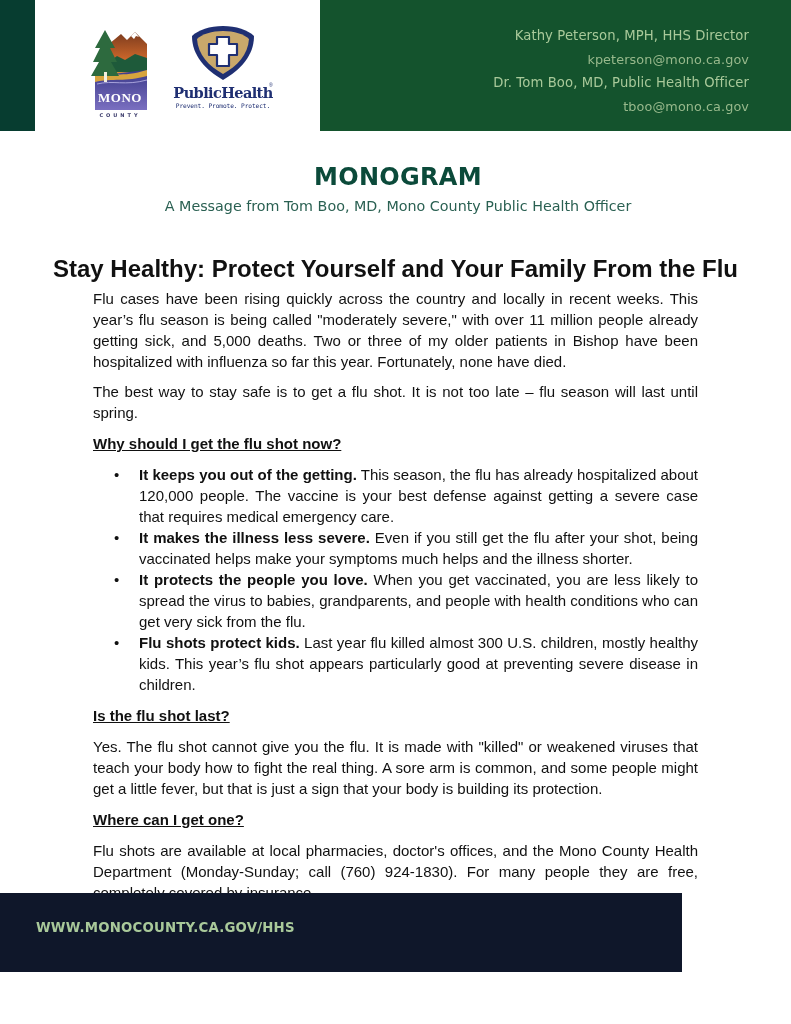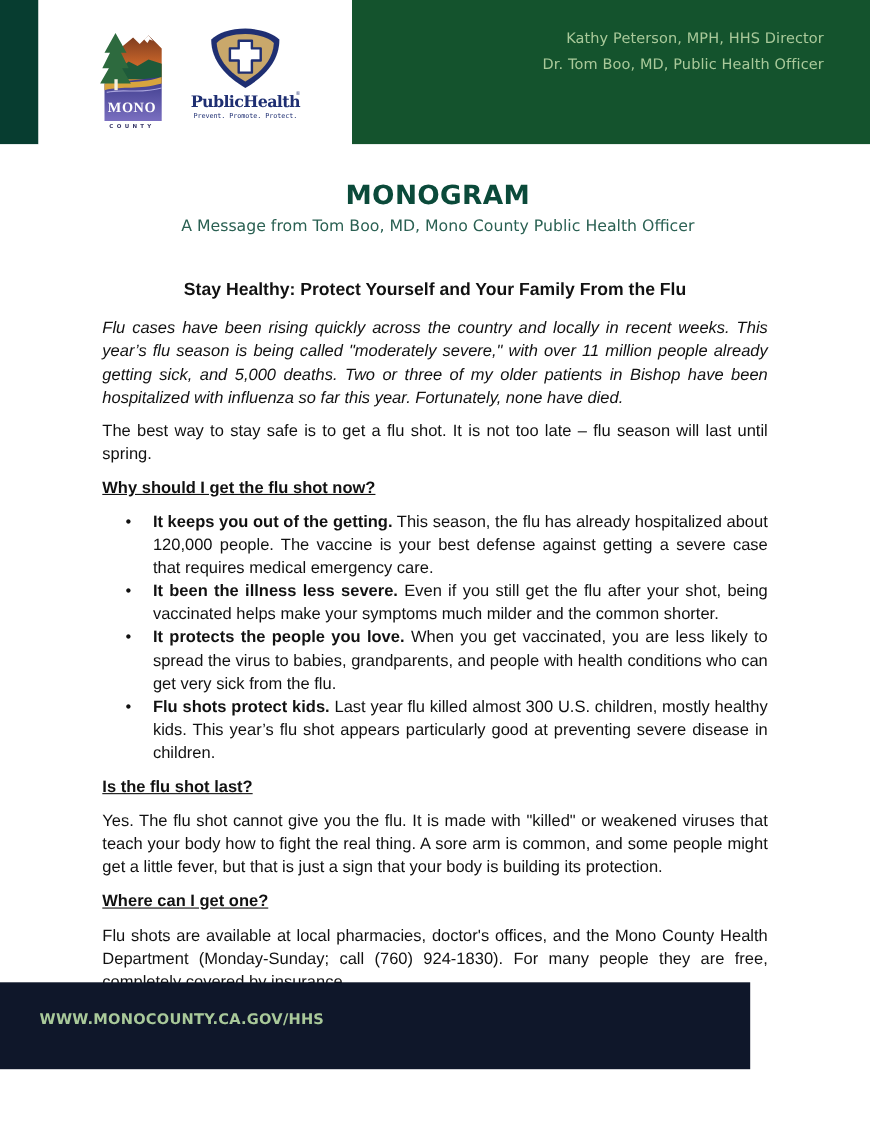--- a/index.html
+++ b/index.html
@@ -21,30 +21,30 @@
   .ph-logo { position: absolute; left: 133px; top: 22px; width: 110px; height: 92px; }
   .ph-title { position: absolute; left: 0; top: 62px; width: 110px; text-align: center; font-family: "DejaVu Serif", serif; font-weight: bold; font-size: 14.5px; color: #1f2f72; letter-spacing: -0.6px; white-space: nowrap; }
   .ph-reg { position: absolute; left: 101px; top: 60px; font-size: 5px; color: #1f2f72; }
   .ph-tag { position: absolute; left: 0; top: 80px; width: 110px; text-align: center; font-family: "DejaVu Sans Mono", monospace; font-size: 6.2px; color: #1f2f72; white-space: nowrap; letter-spacing: -0.1px; }
   .mono-word { position: absolute; left: 0; top: 64px; width: 58px; text-align: center; font-family: Liberation Serif, serif; font-size: 13px; font-weight: bold; color: #ffffff; letter-spacing: 0.5px; }
   .mono-county { position: absolute; left: 0; top: 86px; width: 58px; text-align: center; font-family: "DejaVu Sans", sans-serif; font-size: 5px; font-weight: bold; color: #3a3a6a; letter-spacing: 3px; }
 
   
   .masthead { position: absolute; left: 0; top: 163px; width: 796px; text-align: center; font-family: "DejaVu Sans", sans-serif; font-weight: bold; font-size: 24px; color: #0b4a3a; letter-spacing: 0.3px; }
   .subtitle { position: absolute; left: 0; top: 198px; width: 796px; text-align: center; font-family: "DejaVu Sans", sans-serif; font-size: 14.3px; color: #2a6052; }
-  .article-title { position: absolute; left: 0; top: 255px; width: 791px; text-align: center; font-weight: bold; font-size: 16px; color: #111; }
+  .article-title { position: absolute; left: 0; top: 255px; width: 791px; text-align: center; font-weight: bold; font-size: 24px; color: #111; }
 
   .content { position: absolute; left: 93px; top: 288px; width: 605px; font-size: 15px; line-height: 21px; }
   .content p { margin: 0 0 10px 0; text-align: justify; }
   .content h3 { margin: 0 0 10px 0; font-size: 15px; font-weight: bold; text-decoration: underline; line-height: 21px; }
   .content ul { margin: 0 0 10px 0; padding: 0 0 0 46px; list-style: none; }
   .content li { position: relative; text-align: justify; }
   .content li .bullet { position: absolute; left: -25px; top: 0; font-size: 15px; }
   .content li b { font-weight: bold; }
-  #p1 { margin-bottom: 9px; font-style: italic; }
+  #p1 { margin-bottom: 9px; }
 
   .footer { position: absolute; left: 0; top: 893px; width: 682px; height: 79px; background: #0f172a; }
   .footer-url { position: absolute; left: 36px; top: 27px; font-family: "DejaVu Sans", sans-serif; font-weight: bold; font-size: 13.3px; color: #a9c99a; letter-spacing: 0.2px; }
 </style>
 </head>
 <body>
 
 <div class="hdr-left"></div>
 <div class="hdr-logos">
   <div class="mono-logo">
@@ -79,40 +79,42 @@
       <path d="M49 15 L61 15 L61 22 L69 22 L69 33 L61 33 L61 44 L49 44 L49 33 L41 33 L41 22 L49 22 Z" fill="#ffffff" stroke="#1f2f72" stroke-width="2.2" stroke-linejoin="round"></path>
     </svg>
     <div class="ph-title">PublicHealth</div>
     <div class="ph-reg">®</div>
     <div class="ph-tag">Prevent. Promote. Protect.</div>
   </div>
 </div>
 <div class="hdr-right">
   <div class="contacts">
     <div>Kathy Peterson, MPH, HHS Director</div>
+    <div class="email">kpeterson@mono.ca.gov</div>
     <div>Dr. Tom Boo, MD, Public Health Officer</div>
+    <div class="email">tboo@mono.ca.gov</div>
   </div>
 </div>
 
 <div class="masthead">MONOGRAM</div>
 <div class="subtitle">A Message from Tom Boo, MD, Mono County Public Health Officer</div>
 
 <div class="article-title">Stay Healthy: Protect Yourself and Your Family From the Flu</div>
 
 <div class="content">
   <p id="p1">Flu cases have been rising quickly across the country and locally in recent weeks. This year’s flu season is being called "moderately severe," with over 11 million people already getting sick, and 5,000 deaths. Two or three of my older patients in Bishop have been hospitalized with influenza so far this year. Fortunately, none have died.</p>
   <p>The best way to stay safe is to get a flu shot. It is not too late – flu season will last until spring.</p>
 
   <h3>Why should I get the flu shot now?</h3>
   <ul>
     <li>
       <span class="bullet">•</span><b>It keeps you out of the getting.</b><span> This season, the flu has already hospitalized about 120,000 people. The vaccine is your best defense against getting a severe case that requires medical emergency care.</span>
     </li>
     <li>
-      <span class="bullet">•</span><b>It been the illness less severe.</b><span> Even if you still get the flu after your shot, being vaccinated helps make your symptoms much milder and the common shorter.</span>
+      <span class="bullet">•</span><b>It makes the illness less severe.</b><span> Even if you still get the flu after your shot, being vaccinated helps make your symptoms much helps and the illness shorter.</span>
     </li>
     <li>
       <span class="bullet">•</span><b>It protects the people you love.</b><span> When you get vaccinated, you are less likely to spread the virus to babies, grandparents, and people with health conditions who can get very sick from the flu.</span>
     </li>
     <li>
       <span class="bullet">•</span><b>Flu shots protect kids.</b><span> Last year flu killed almost 300 U.S. children, mostly healthy kids. This year’s flu shot appears particularly good at preventing severe disease in children.</span>
     </li>
   </ul>
 
   <h3>Is the flu shot last?</h3>

